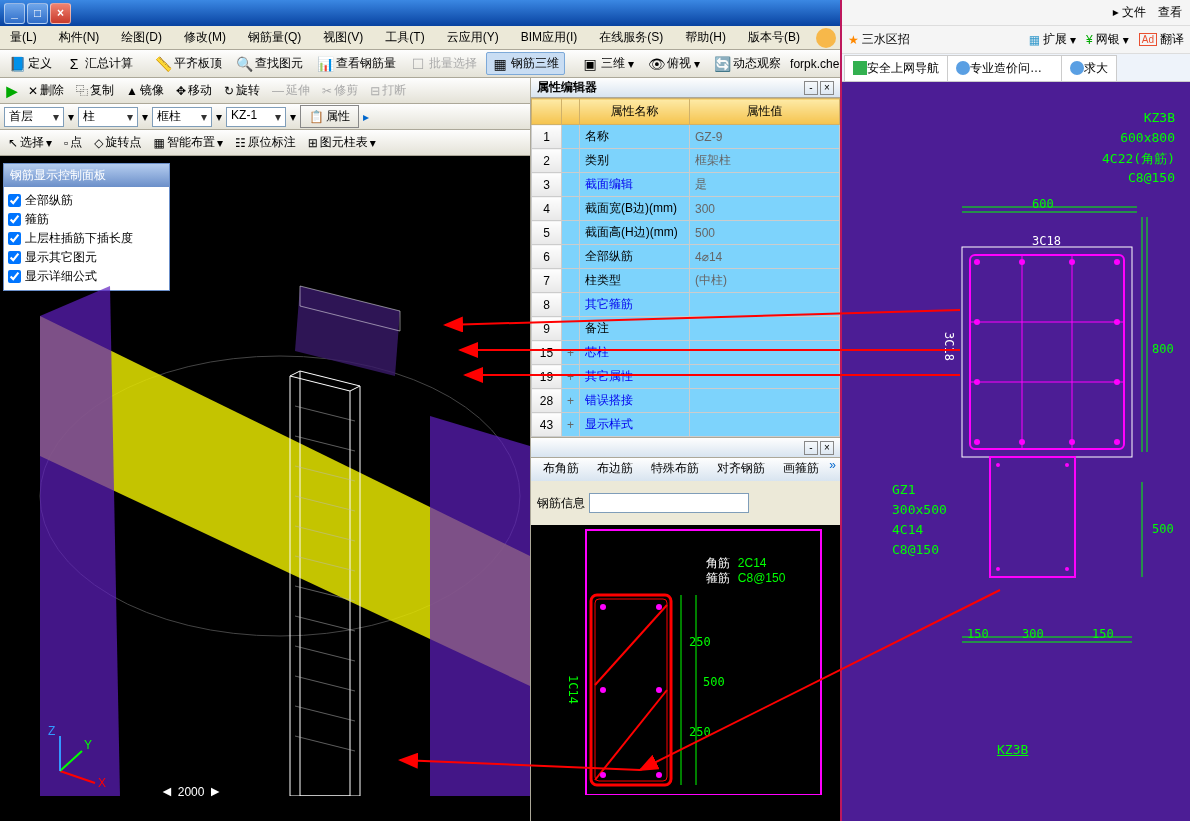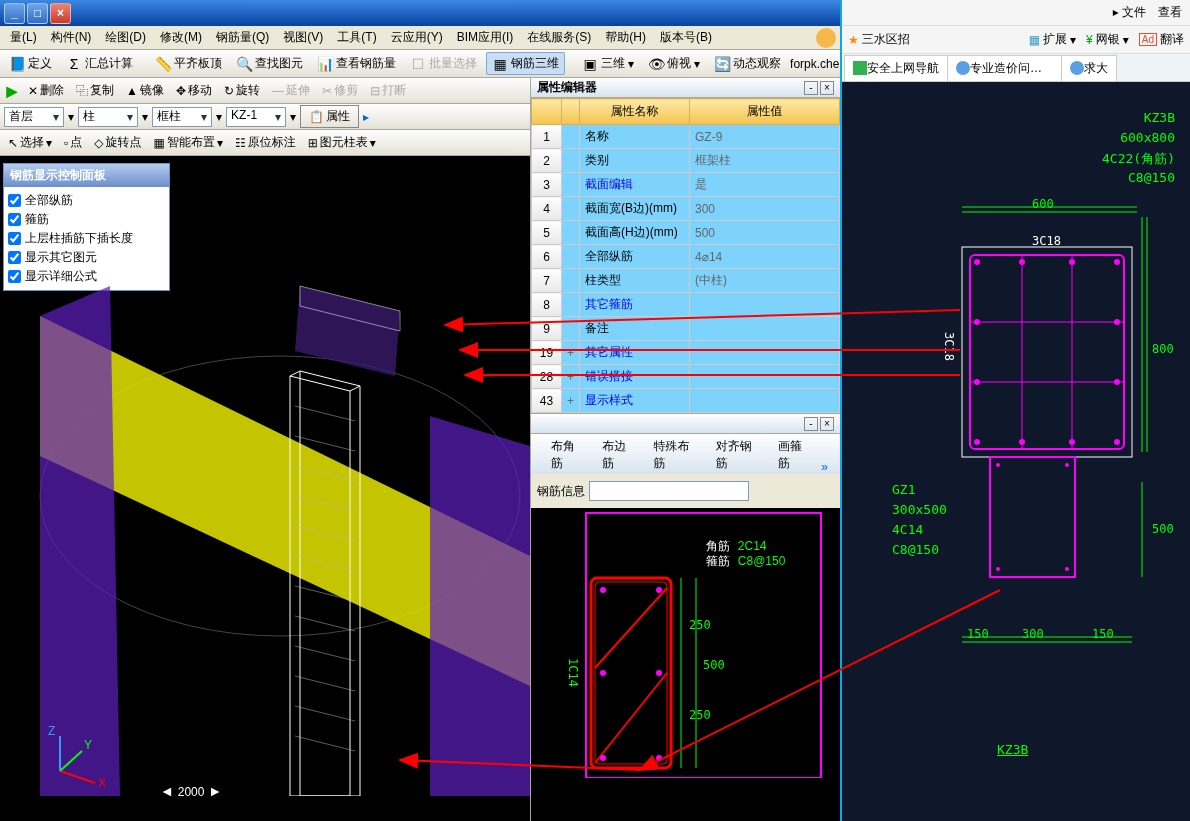--- a/index.html
+++ b/index.html
@@ -4,74 +4,74 @@
 <style>
 *{margin:0;padding:0;box-sizing:border-box;font-family:"Microsoft YaHei",SimSun,Arial,sans-serif;font-size:12px}
 body{background:#ece9d8;overflow:hidden;width:1190px;height:821px;position:relative}
 .titlebar{height:26px;background:linear-gradient(#3b88e3,#0842a0);color:#fff;display:flex;align-items:center;padding:0 4px;font-weight:bold}
 .titlebar .title{flex:1;padding-left:4px}
 .titlebar .winbtns{display:flex;gap:2px}
 .winbtn{width:21px;height:21px;display:flex;align-items:center;justify-content:center;font-weight:bold;color:#fff;border:1px solid rgba(255,255,255,.5);border-radius:3px;cursor:pointer}
 .winbtn.min{background:linear-gradient(#6fa6ea,#2f6dc8)}
 .winbtn.max{background:linear-gradient(#6fa6ea,#2f6dc8)}
 .winbtn.close{background:linear-gradient(#f08371,#c83a2b)}
-.menubar{height:24px;background:#ece9d8;display:flex;align-items:center;padding:0 4px;gap:2px;border-bottom:1px solid #aca899}
+.menubar{height:24px;background:#ece9d8;display:flex;align-items:center;padding:0 4px;gap:10px;border-bottom:1px solid #aca899}
 .menubar span{padding:2px 6px;cursor:pointer}
 .menubar .mascot{margin-left:auto;width:20px;height:20px;border-radius:50%;background:#f7b84a}
 .toolbar{height:28px;background:linear-gradient(#fefefe,#e4e2d7);display:flex;align-items:center;padding:0 4px;gap:4px;border-bottom:1px solid #aca899}
 .toolbar .tbtn{display:flex;align-items:center;gap:3px;padding:2px 5px;cursor:pointer;white-space:nowrap}
 .toolbar .sep{width:1px;height:20px;background:#aca899;margin:0 2px}
 .toolbar .active{background:#c9ddf3;border:1px solid #7da9d8;border-radius:2px}
 .toolbar .email{margin-left:auto;padding-right:10px}
 .icon{display:inline-block;width:16px;height:16px;font-size:14px;line-height:16px;text-align:center}
 .main{display:flex;height:calc(821px - 26px - 24px - 28px)}
 .left-area{width:530px;height:100%;display:flex;flex-direction:column}
 .subtool{height:26px;background:linear-gradient(#fefefe,#e4e2d7);display:flex;align-items:center;padding:0 4px;gap:4px;border-bottom:1px solid #aca899;flex-shrink:0}
 .subtool .tbtn{display:flex;align-items:center;gap:2px;padding:1px 4px;cursor:pointer;white-space:nowrap}
 .subtool .combo{height:20px;border:1px solid #7f9db9;background:#fff;padding:0 18px 4px 4px;position:relative;min-width:60px;cursor:pointer}
 .subtool .combo::after{content:"▾";position:absolute;right:4px;top:2px;color:#333}
 .viewport{flex:1;background:#000;position:relative;overflow:hidden}
 .floatpanel{position:absolute;top:7px;left:3px;width:167px;background:#fff;border:1px solid #6b8fc9;box-shadow:2px 2px 4px rgba(0,0,0,.3)}
-.floatpanel .fphead{background:linear-gradient(#b5cdf0,#6b8fc9);color:#fff;padding:3px 6px;font-weight:bold}
+.floatpanel .fphead{background:linear-gradient(#b5cdf0,#6b8fc9);color:#fff;padding:3px 6px;font-weight:normal}
 .floatpanel .fpbody{padding:4px;background:#fff}
 .fpbody label{display:block;padding:1px 0;cursor:pointer}
 .fpbody input{margin-right:4px;vertical-align:middle}
 .axis-label{position:absolute;bottom:22px;left:160px;color:#fff;font-size:14px}
 .right-area{flex:1;height:100%;display:flex;flex-direction:column;border-left:1px solid #aca899}
 .prop-header{height:20px;background:linear-gradient(#fefefe,#d8e4f0);display:flex;align-items:center;padding:0 6px;border-bottom:1px solid #aca899}
 .prop-header .ptitle{font-weight:bold}
 .prop-header .pctrl{margin-left:auto;display:flex;gap:2px}
 .prop-header .pctrl span{width:14px;height:14px;border:1px solid #888;text-align:center;line-height:12px;cursor:pointer;font-size:10px}
 .prop-table{flex:0 0 auto;background:#7dd3fc;overflow:hidden}
 .prop-table table{width:100%;border-collapse:collapse}
 .prop-table th{background:linear-gradient(#fdeaa6,#f5c34d);border:1px solid #cfb16a;padding:4px;font-weight:normal}
 .prop-table td{border:1px solid #ccc;padding:3px 5px;height:19px}
 .prop-table td:first-child{background:linear-gradient(#fefefe,#e8e8e8);text-align:center;width:30px}
 .prop-table td.expand{width:18px;text-align:center;color:#666;cursor:pointer}
 .prop-table td.name{width:110px;color:#000}
 .prop-table td.name.blue{color:#0000ee}
 .prop-table td.val{color:#666}
 .section-editor{flex:1;display:flex;flex-direction:column;border-top:1px solid #aca899}
-.sec-tabs{height:40px;background:linear-gradient(#fefefe,#d8e4f0);display:flex;align-items:flex-end;padding:0 12px;gap:2px}
+.sec-tabs{height:23px;background:linear-gradient(#fefefe,#d8e4f0);display:flex;align-items:flex-start;padding:0 4px;gap:2px}
 .sec-tabs .stab{padding:2px 8px;cursor:pointer}
 .sec-tabs .arrow{margin-left:auto;cursor:pointer;color:#06c}
-.sec-info{height:34px;display:flex;align-items:center;padding:4px 6px;gap:4px;background:#ece9d8}
+.sec-info{height:44px;display:flex;align-items:center;padding:4px 6px;gap:4px;background:#ece9d8}
 .sec-info input{height:20px;border:1px solid #7f9db9;width:160px;padding:0 4px}
 .sec-canvas{flex:1;background:#000;position:relative}
-.browser-area{position:absolute;top:0;right:0;width:350px;height:821px;background:#fff;border-left:2px solid #0ea5e9;display:flex;flex-direction:column}
+.browser-area{position:absolute;top:0;right:0;width:350px;height:821px;background:#fff;border-left:2px solid #be185d;display:flex;flex-direction:column}
 .br-top{height:26px;background:#f5f5f5;display:flex;align-items:center;justify-content:flex-end;padding:0 8px;gap:12px;border-bottom:1px solid #ddd}
 .br-addr{height:28px;display:flex;align-items:center;padding:0 6px;border-bottom:1px solid #ddd}
 .br-addr input{flex:1;height:22px;border:1px solid #ccc;padding:0 6px;background:#fff;color:#888}
 .br-tools{height:28px;background:#f5f5f5;display:flex;align-items:center;padding:0 6px;gap:10px;border-bottom:1px solid #ddd}
 .br-tools .brtbtn{display:flex;align-items:center;gap:3px;cursor:pointer}
 .br-tabs{height:28px;background:#eef3fa;display:flex;align-items:center;padding:0 2px;gap:0;border-bottom:1px solid #ccc}
 .br-tabs .brtab{padding:4px 8px;background:#fff;border:1px solid #ccc;border-bottom:none;display:flex;align-items:center;max-width:115px;cursor:pointer;margin-right:-1px}
 .br-tabs .brtab span.txt{overflow:hidden;white-space:nowrap;text-overflow:ellipsis}
 .br-tabs .brtab .fav{width:14px;height:14px;flex-shrink:0}
-.br-content{flex:1;background:#0f172a;position:relative;overflow:hidden}
+.br-content{flex:1;background:#4c1d95;position:relative;overflow:hidden}
 .cad-text{position:absolute;color:#0f0;font-family:monospace;font-size:13px;white-space:nowrap}
 .cad-dim{position:absolute;color:#0f0;font-family:monospace;font-size:12px}
 </style>
 </head>
 <body>
 
 <div style="position:absolute;top:0;left:0;width:840px;height:821px;overflow:hidden">
 
 <div class="titlebar">
   <div class="winbtns">
@@ -292,20 +292,26 @@
               <tr>
                 <td>8</td>
                 <td class="expand"></td>
                 <td class="name blue">其它箍筋</td>
                 <td class="val"></td>
               </tr>
               <tr>
                 <td>9</td>
                 <td class="expand"></td>
                 <td class="name ">备注</td>
+                <td class="val"></td>
+              </tr>
+              <tr>
+                <td>15</td>
+                <td class="expand">+</td>
+                <td class="name blue">芯柱</td>
                 <td class="val"></td>
               </tr>
               <tr>
                 <td>19</td>
                 <td class="expand">+</td>
                 <td class="name blue">其它属性</td>
                 <td class="val"></td>
               </tr>
               <tr>
                 <td>28</td>

